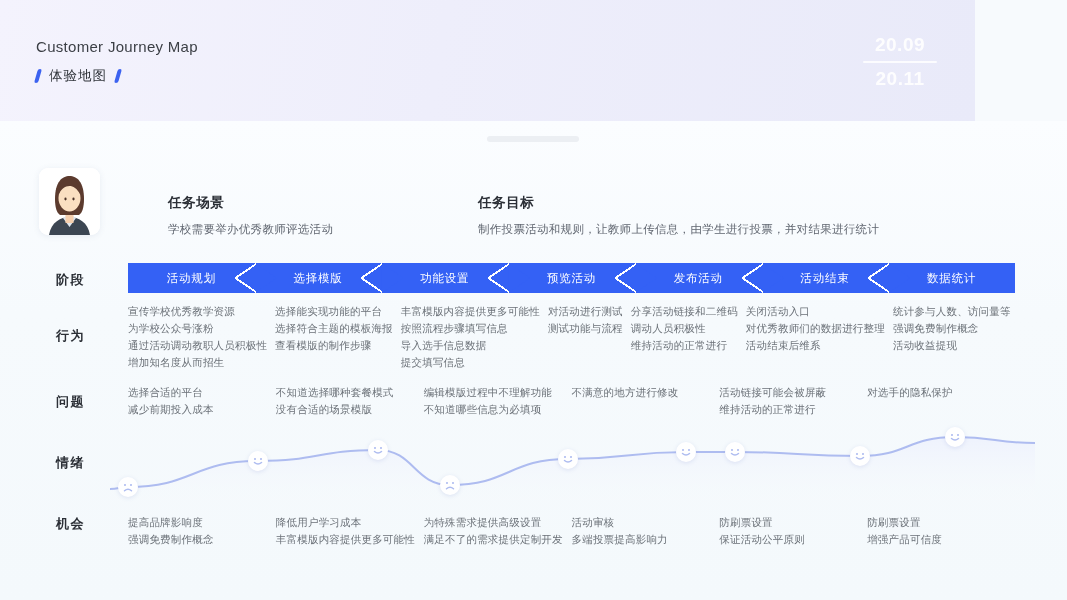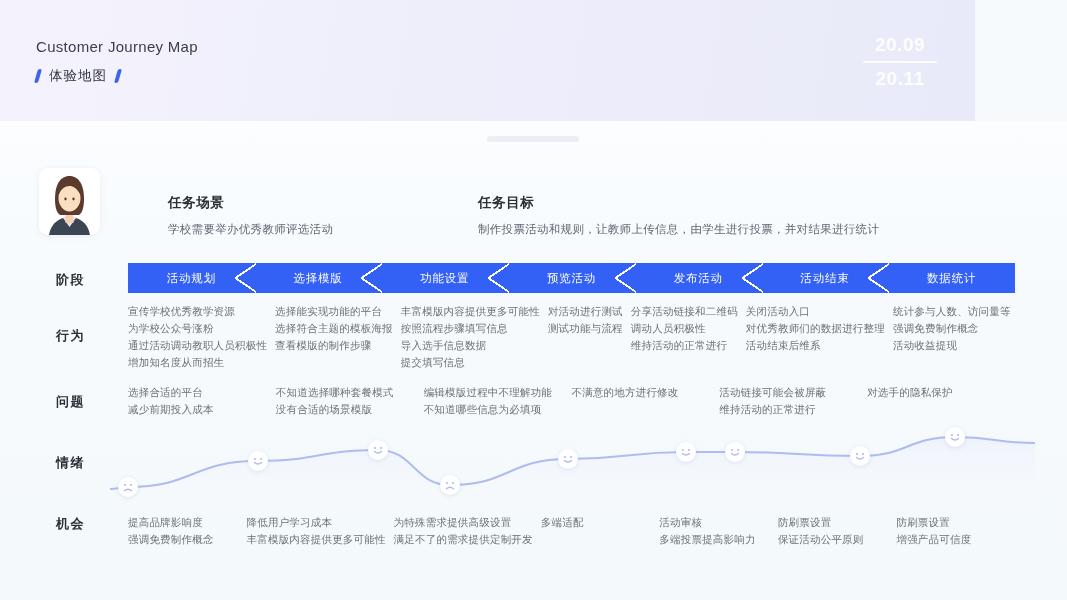--- a/index.html
+++ b/index.html
@@ -352,23 +352,20 @@
     </ul>
     <ul class="col">
       <li>降低用户学习成本</li>
       <li>丰富模版内容提供更多可能性</li>
     </ul>
     <ul class="col">
       <li>为特殊需求提供高级设置</li>
       <li>满足不了的需求提供定制开发</li>
     </ul>
     <ul class="col">
-      <li>多端适配</li>
-    </ul>
-    <ul class="col">
       <li>活动审核</li>
       <li>多端投票提高影响力</li>
     </ul>
     <ul class="col">
       <li>防刷票设置</li>
       <li>保证活动公平原则</li>
     </ul>
     <ul class="col">
       <li>防刷票设置</li>
       <li>增强产品可信度</li>

